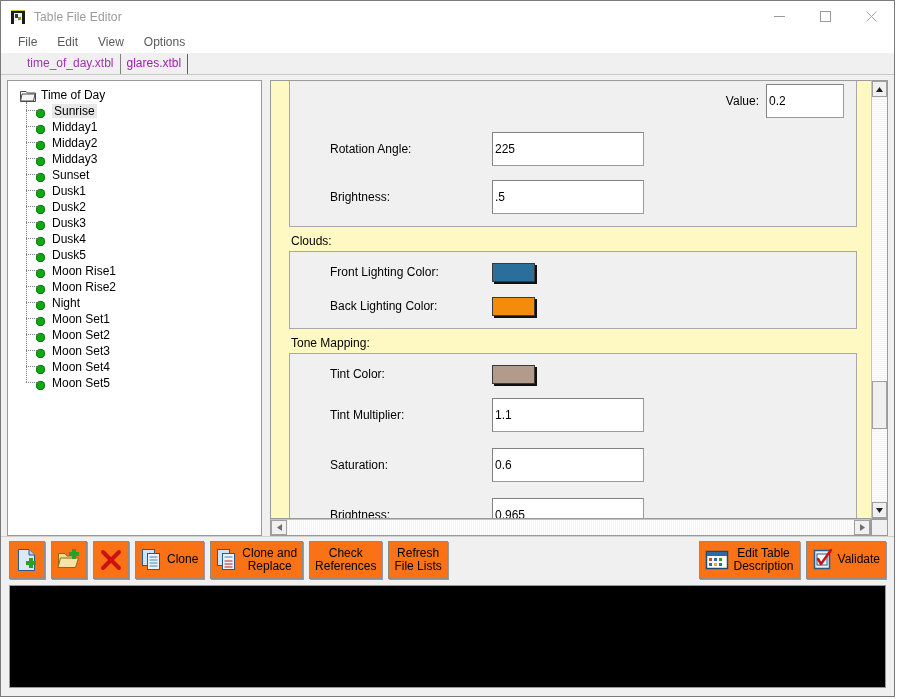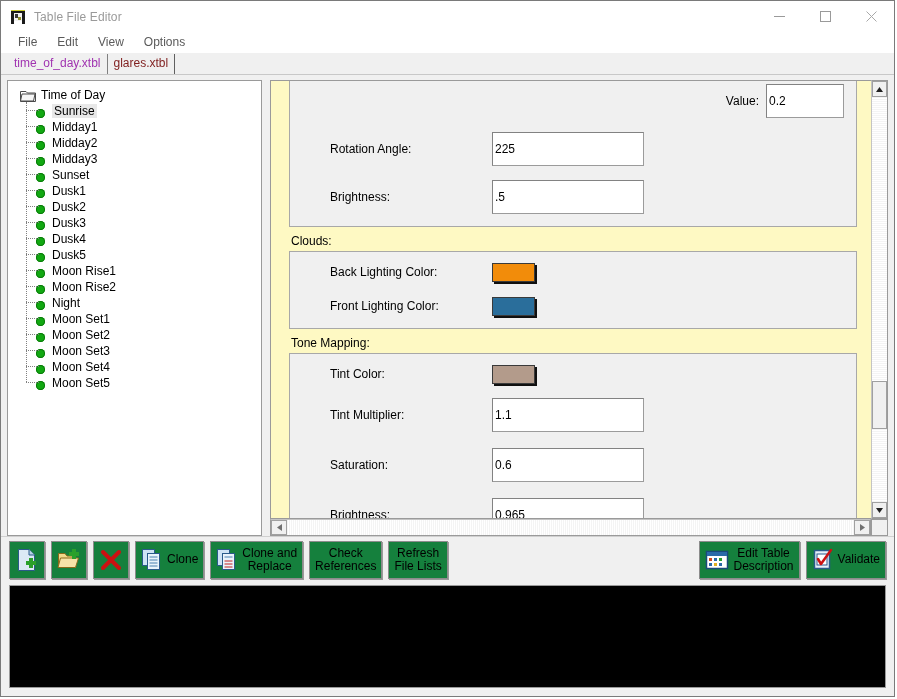--- a/index.html
+++ b/index.html
@@ -74,21 +74,21 @@
     margin-right: 2px;
   }
 
   
   .tabstrip {
     height: 22px;
     background: #f0f0f0;
     border-bottom: 1px solid #c8c8c8;
     display: flex;
     align-items: flex-end;
-    padding-left: 7px;
+    padding-left: 20px;
     flex: none;
     box-sizing: border-box;
   }
   .tab {
     font-size: 12px;
     padding: 2px 6px 3px 6px;
     line-height: 15px;
     background: #f0f0f0;
     border-right: 1px solid #808080;
     white-space: nowrap;
@@ -311,21 +311,21 @@
     flex: none;
     display: flex;
     align-items: center;
     padding: 0 8px;
     background: #f0f0f0;
     border-top: 1px solid #d0d0d0;
     box-sizing: border-box;
   }
   .tbtn {
     height: 38px;
-    background: #15803d;
+    background: #f97316;
     border: 1px solid #8c8c8c;
     box-shadow: 1px 1px 0 0 #9a9a9a;
     margin-right: 6px;
     display: flex;
     align-items: center;
     justify-content: center;
     padding: 0 5px;
     box-sizing: border-box;
     font-size: 12px;
     line-height: 13px;
@@ -396,21 +396,21 @@
 
   <div class="menubar">
     <div class="menu-item">File</div>
     <div class="menu-item">Edit</div>
     <div class="menu-item">View</div>
     <div class="menu-item">Options</div>
   </div>
 
   <div class="tabstrip">
     <div class="tab active" style="color: rgb(160, 51, 176);">time_of_day.xtbl</div>
-    <div class="tab inactive" style="color: #7f1d1d;">glares.xtbl</div>
+    <div class="tab inactive" style="color: #a21caf;">glares.xtbl</div>
   </div>
 
   <div class="body-area">
 
     <div class="tree-panel">
       <div style="position:relative;padding-top:5px;">
         <div class="tree-root">
           <span class="folder-ico">
             <svg width="16" height="13" viewBox="0 0 16 13">
               <path d="M0.5 2.5 L6 2.5 L7.5 4 L15.5 4 L15.5 12.5 L0.5 12.5 Z" fill="#ffffff" stroke="#4a4a4a" stroke-width="1"></path>
@@ -531,26 +531,26 @@
               </div>
               <div class="row">
                 <span class="lbl lbl-w">Brightness:</span>
                 <input class="txtfield" style="width: 152px;" value=".5">
               </div>
             </div>
 
             <div class="grouplabel">Clouds:</div>
             <div class="groupbox">
               <div class="row">
+                <span class="lbl lbl-w">Front Lighting Color:</span>
+                <div class="swatch" id="sw-front" style="background: rgb(42, 110, 155);"></div>
+              </div>
+              <div class="row">
                 <span class="lbl lbl-w">Back Lighting Color:</span>
                 <div class="swatch" id="sw-back" style="background: rgb(242, 140, 10);"></div>
-              </div>
-              <div class="row">
-                <span class="lbl lbl-w">Front Lighting Color:</span>
-                <div class="swatch" id="sw-front" style="background: rgb(42, 110, 155);"></div>
               </div>
             </div>
 
             <div class="grouplabel">Tone Mapping:</div>
             <div class="groupbox" style="padding-bottom:20px;">
               <div class="row">
                 <span class="lbl lbl-w">Tint Color:</span>
                 <div class="swatch" id="sw-tint" style="background: rgb(179, 155, 139);"></div>
               </div>
               <div class="row" style="margin-bottom:16px;">

